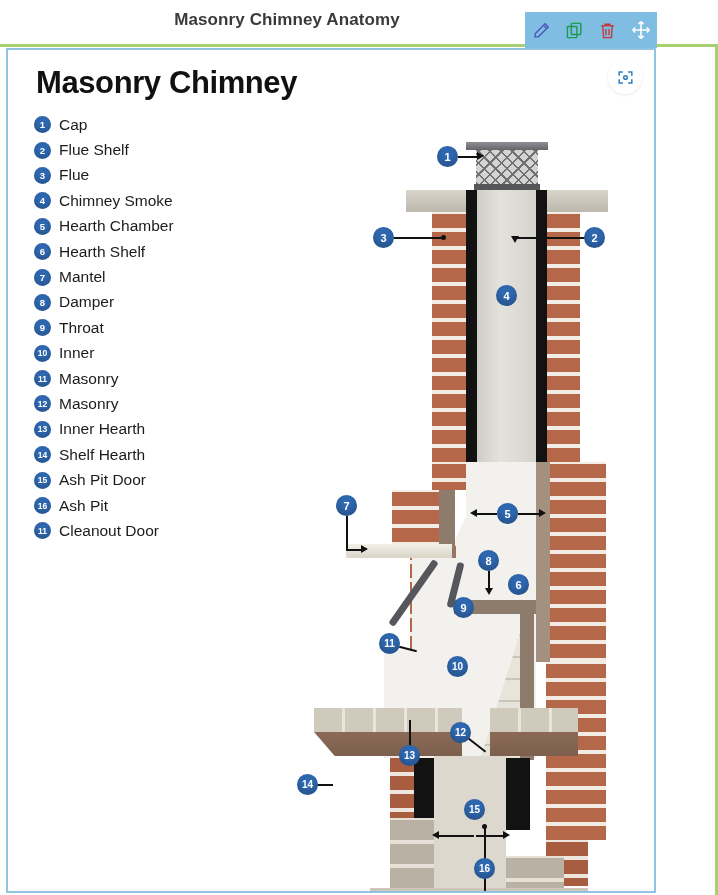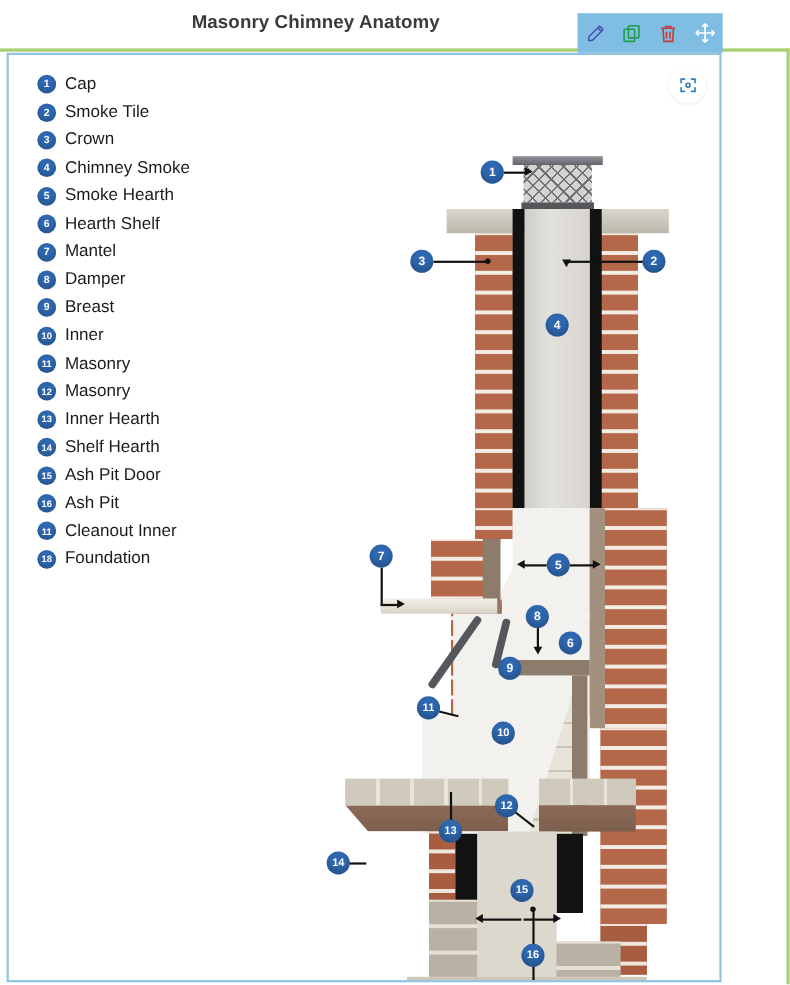--- a/index.html
+++ b/index.html
@@ -208,56 +208,57 @@
 <div class="canvas">
 
   <div class="scan-chip">
     <svg width="19" height="19" viewBox="0 0 24 24" fill="none" stroke="#2f7fc0" stroke-width="1.9" stroke-linecap="round">
       <path d="M4 9V5h4M20 9V5h-4M4 15v4h4M20 15v4h-4"></path>
       <circle cx="12" cy="12" r="2.3"></circle>
     </svg>
   </div>
 
   <div class="legend">
+    <div class="legend-title">Masonry Chimney</div>
     <ul class="legend-list">
       <li class="legend-item">
           <span class="badge">1</span>
           <span class="legend-label">Cap</span>
         </li>
       <li class="legend-item">
           <span class="badge">2</span>
-          <span class="legend-label">Smoke Tile</span>
+          <span class="legend-label">Flue Shelf</span>
         </li>
       <li class="legend-item">
           <span class="badge">3</span>
-          <span class="legend-label">Crown</span>
+          <span class="legend-label">Flue</span>
         </li>
       <li class="legend-item">
           <span class="badge">4</span>
           <span class="legend-label">Chimney Smoke</span>
         </li>
       <li class="legend-item">
           <span class="badge">5</span>
-          <span class="legend-label">Smoke Hearth</span>
+          <span class="legend-label">Hearth Chamber</span>
         </li>
       <li class="legend-item">
           <span class="badge">6</span>
           <span class="legend-label">Hearth Shelf</span>
         </li>
       <li class="legend-item">
           <span class="badge">7</span>
           <span class="legend-label">Mantel</span>
         </li>
       <li class="legend-item">
           <span class="badge">8</span>
           <span class="legend-label">Damper</span>
         </li>
       <li class="legend-item">
           <span class="badge">9</span>
-          <span class="legend-label">Breast</span>
+          <span class="legend-label">Throat</span>
         </li>
       <li class="legend-item">
           <span class="badge two-dig">10</span>
           <span class="legend-label">Inner</span>
         </li>
       <li class="legend-item">
           <span class="badge two-dig">11</span>
           <span class="legend-label">Masonry</span>
         </li>
       <li class="legend-item">
@@ -275,25 +276,21 @@
       <li class="legend-item">
           <span class="badge two-dig">15</span>
           <span class="legend-label">Ash Pit Door</span>
         </li>
       <li class="legend-item">
           <span class="badge two-dig">16</span>
           <span class="legend-label">Ash Pit</span>
         </li>
       <li class="legend-item">
           <span class="badge two-dig">11</span>
-          <span class="legend-label">Cleanout Inner</span>
-        </li>
-      <li class="legend-item">
-          <span class="badge two-dig">18</span>
-          <span class="legend-label">Foundation</span>
+          <span class="legend-label">Cleanout Door</span>
         </li>
     </ul>
   </div>
 
   <div class="diagram">
 
     <div class="dg" style="left:182px;top:42px;width:82px;height:8px;background:linear-gradient(to bottom,#8f9196,#64666b);"></div>
     <div class="dg" style="left:192px;top:50px;width:62px;height:34px;
                 background:
                   repeating-linear-gradient(45deg,#6f7177 0 1.5px,transparent 1.5px 8px),

